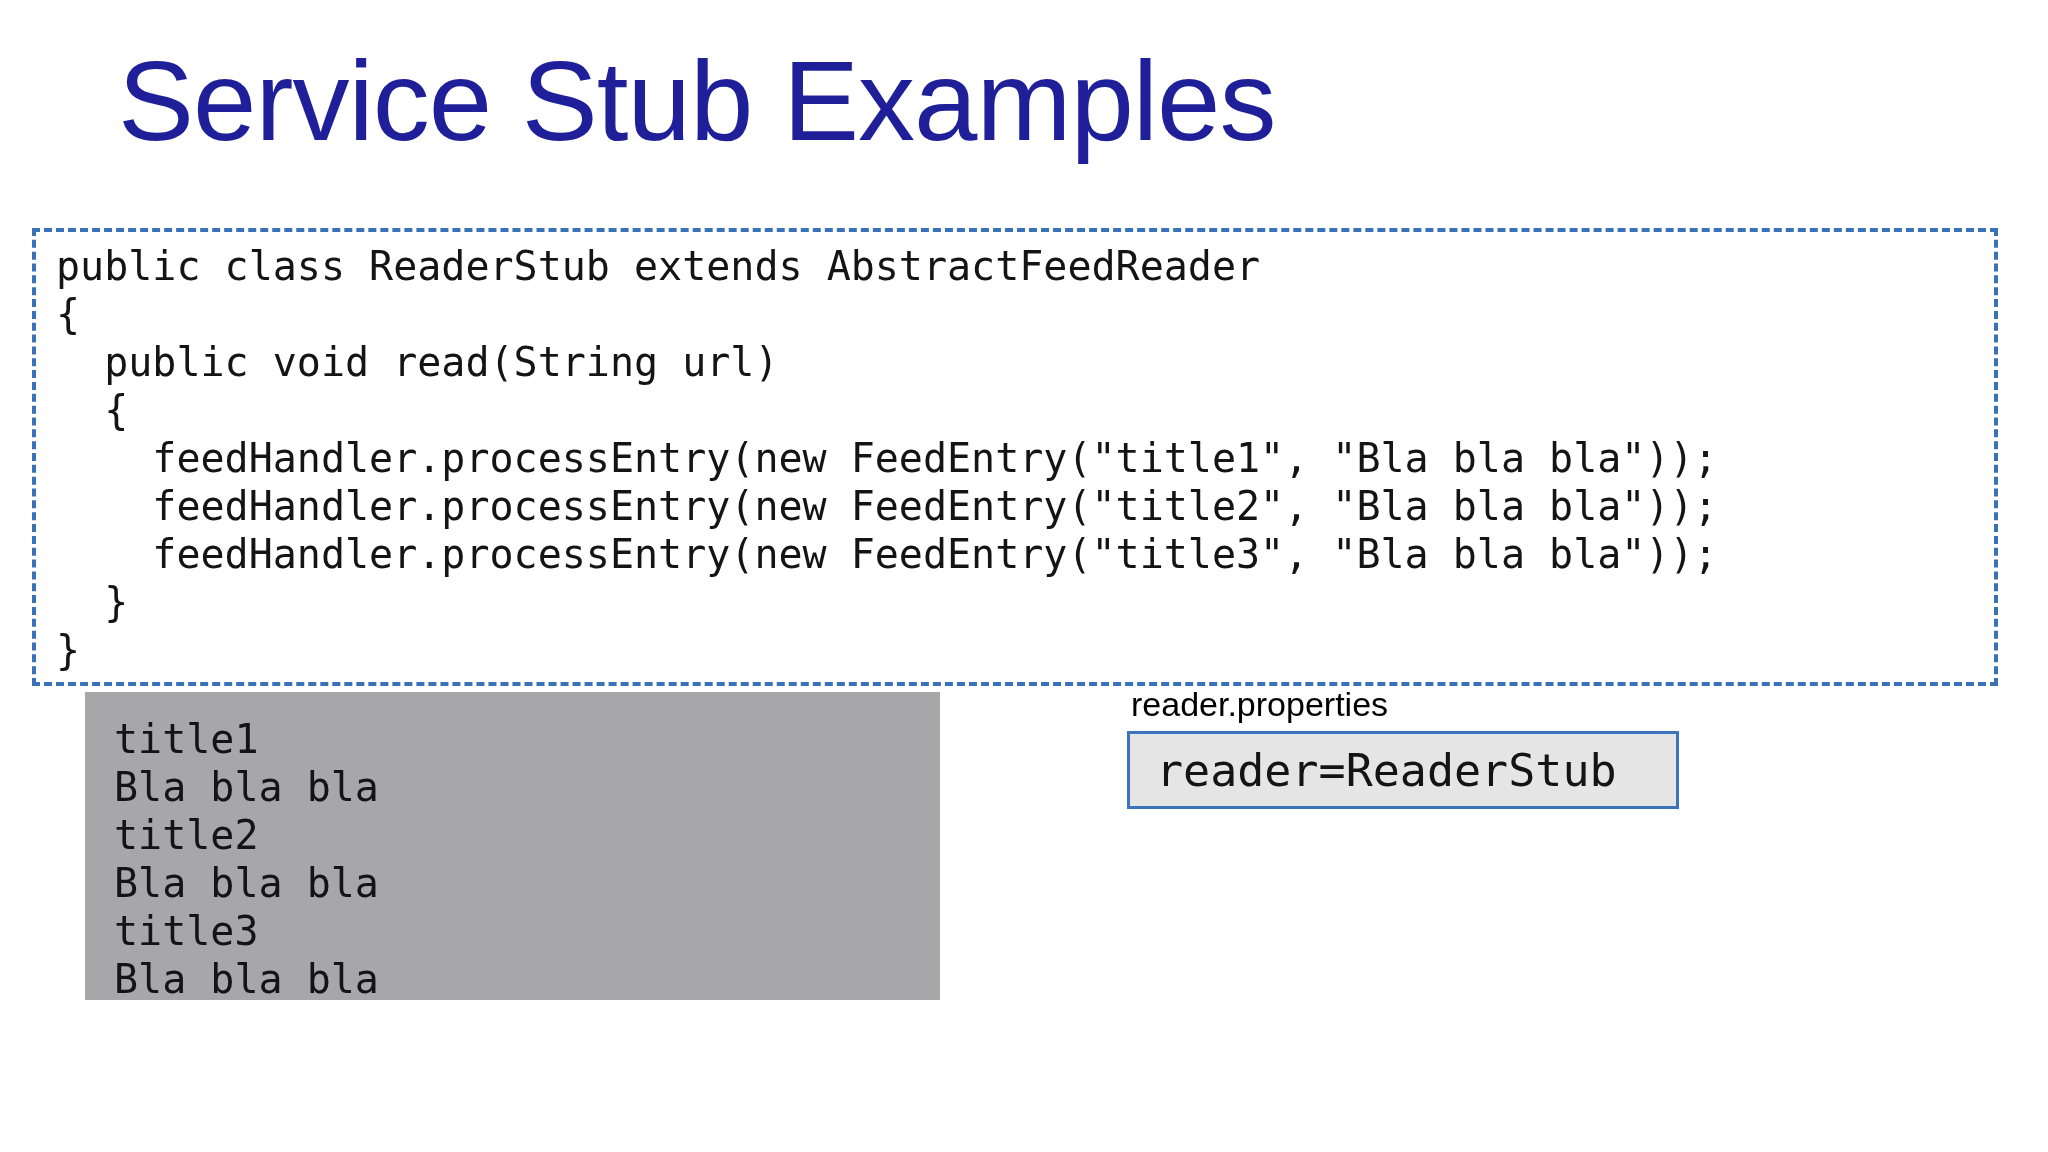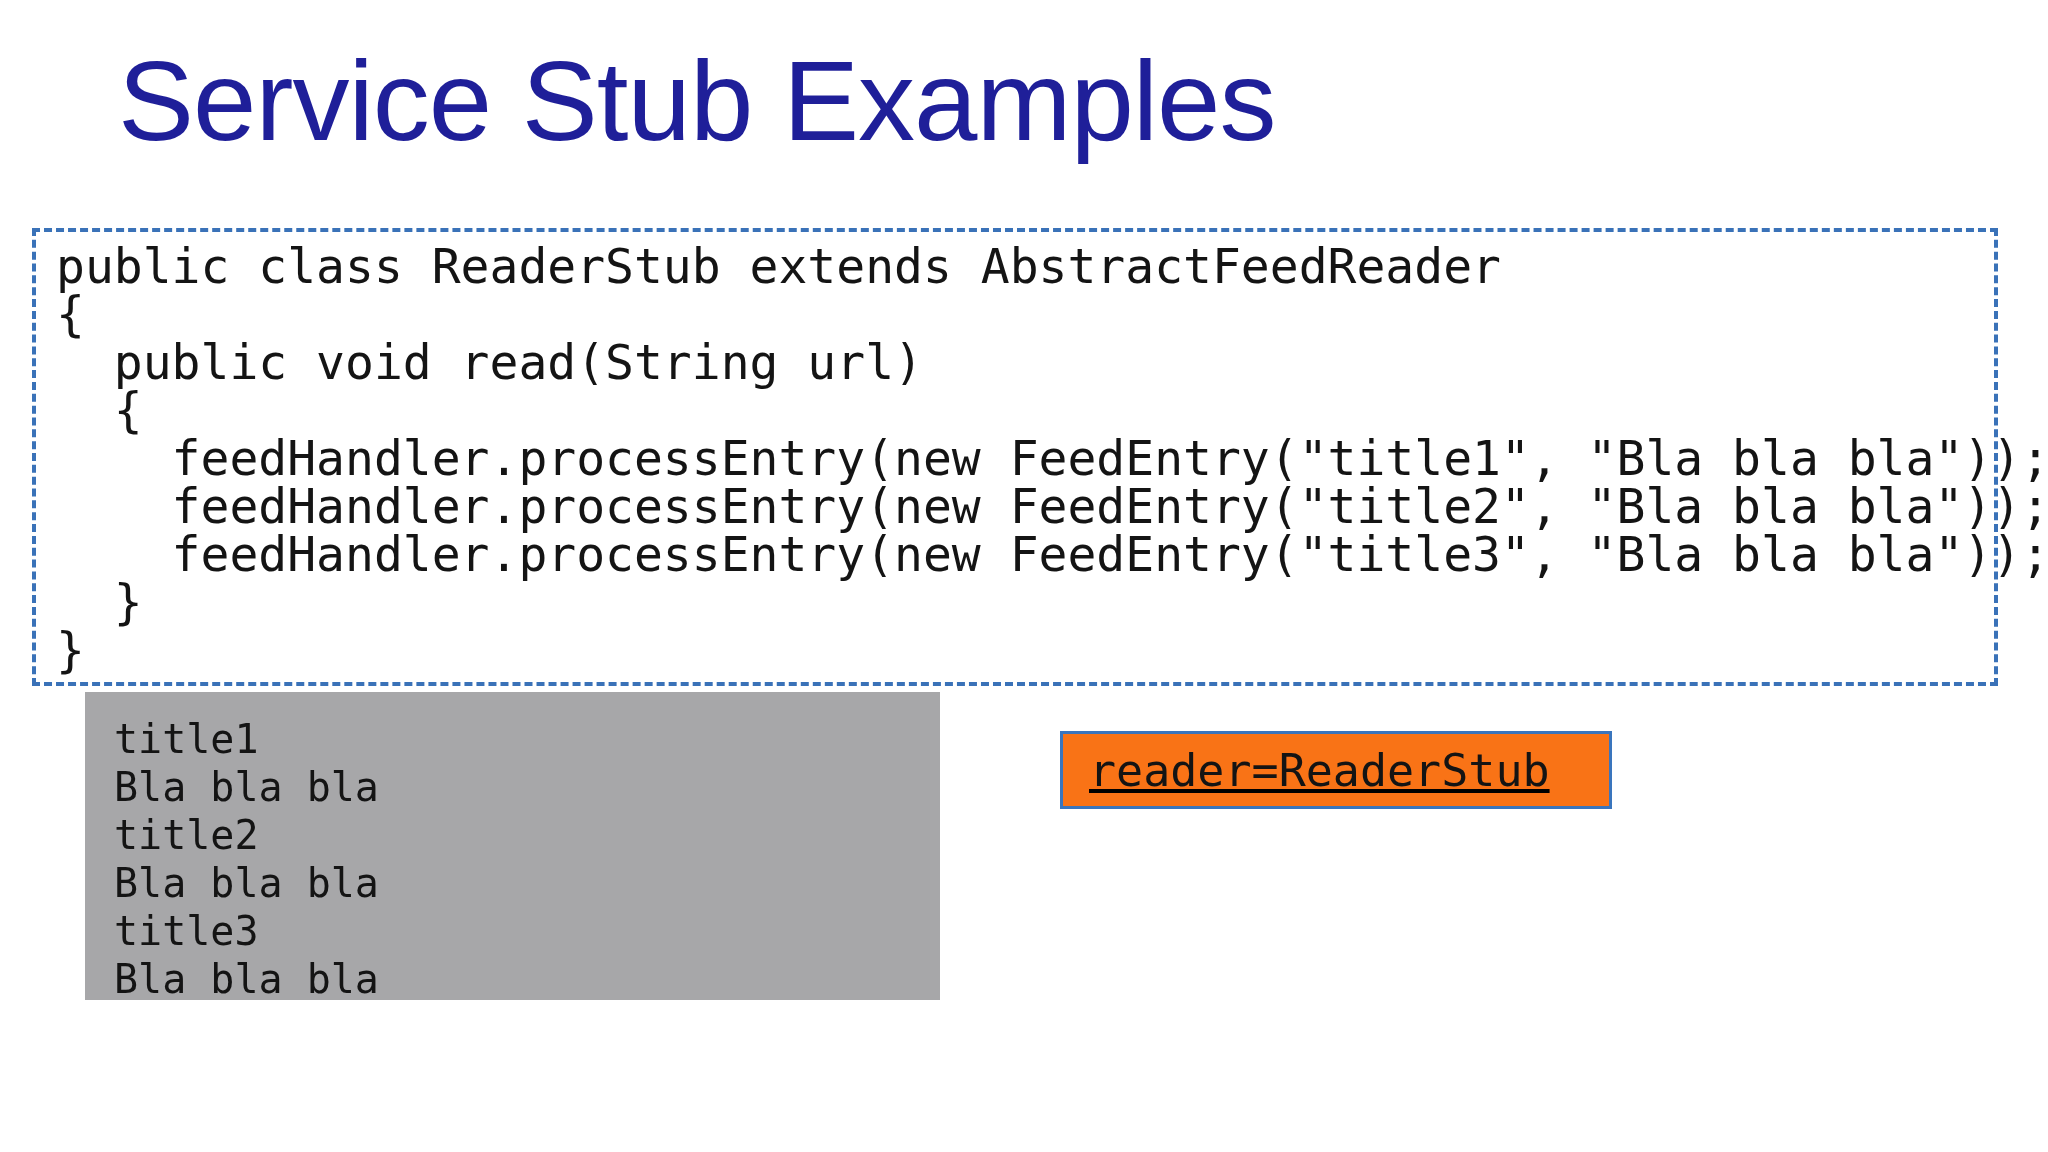--- a/index.html
+++ b/index.html
@@ -40,21 +40,21 @@
     width: 1966px;
     height: 458px;
     box-sizing: border-box;
     border: 4px dashed #3a72b8;
     background: #ffffff;
   }
   .code-box pre {
     margin: 0;
     padding: 10px 0 0 20px;
     font-family: "DejaVu Sans Mono", monospace;
-    font-size: 48px;
+    font-size: 40px;
     line-height: 48px;
     color: #141414;
   }
 
   .output-box {
     position: absolute;
     left: 85px;
     top: 692px;
     width: 855px;
     height: 308px;
@@ -75,30 +75,29 @@
     left: 1131px;
     top: 686px;
     font-size: 34px;
     line-height: 1.1;
     color: #000000;
     white-space: nowrap;
   }
 
   .props-box {
     position: absolute;
-    left: 1060px;
+    left: 1127px;
     top: 731px;
     width: 552px;
     height: 78px;
     box-sizing: border-box;
     border: 3px solid #3a75bd;
-    background: #f97316;
+    background: #e5e5e5;
     display: flex;
     align-items: center;
-    text-decoration: underline;
   }
   .props-box .props-value {
     padding-left: 26px;
     font-family: "DejaVu Sans Mono", monospace;
     font-size: 45px;
     color: #141414;
     white-space: nowrap;
   }
 </style>
 </head>
@@ -122,18 +121,19 @@
 
   <div class="output-box">
     <pre>title1
 Bla bla bla
 title2
 Bla bla bla
 title3
 Bla bla bla</pre>
   </div>
 
+  <div class="props-label">reader.properties</div>
 
   <div class="props-box">
     <span class="props-value">reader=ReaderStub</span>
   </div>
 
 </div>
 
 </body></html>

